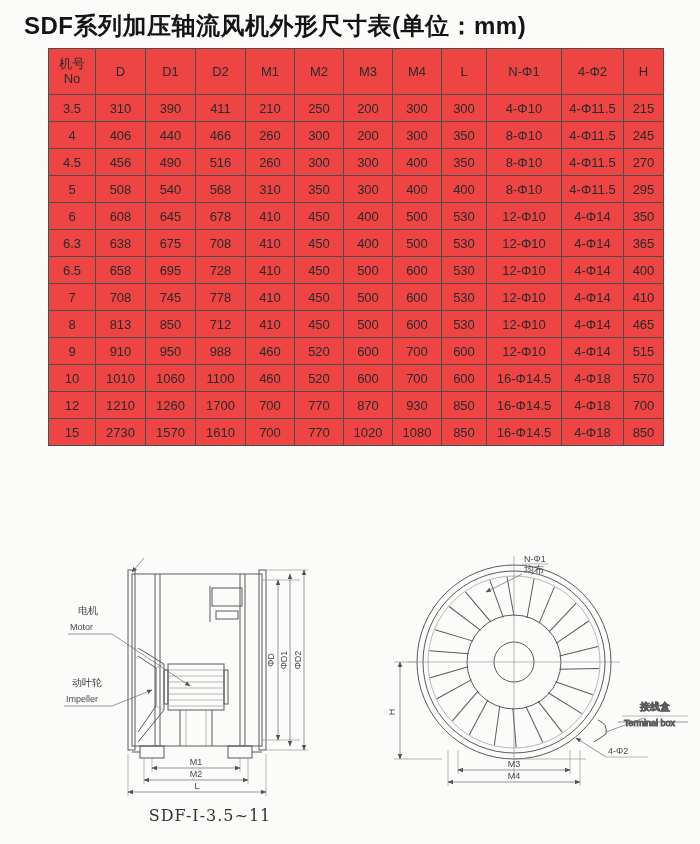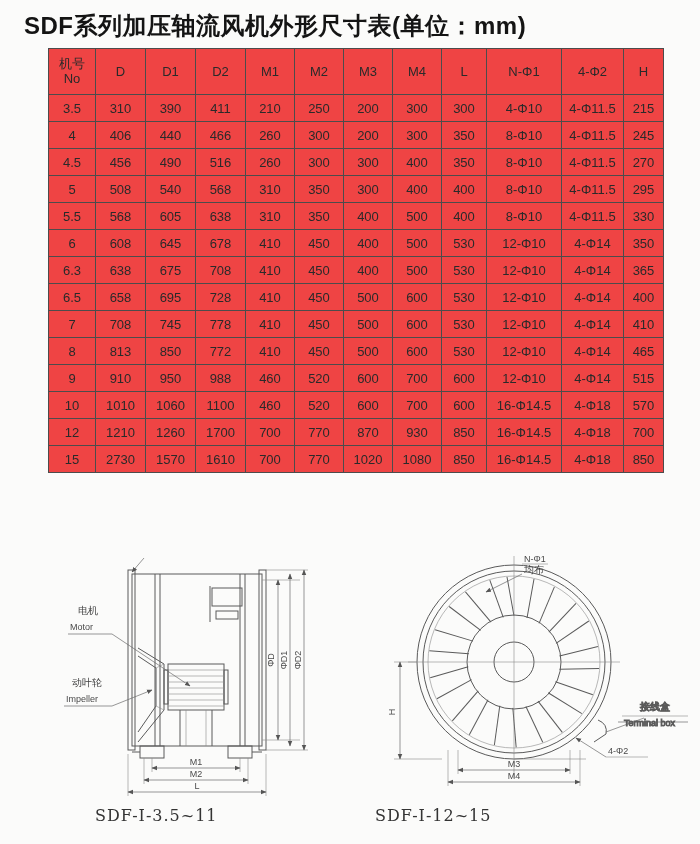--- a/index.html
+++ b/index.html
@@ -4,21 +4,21 @@
 <style>
   * { margin:0; padding:0; box-sizing:border-box; }
   html,body { width:700px; height:844px; background:#fbfbfa; font-family:"Liberation Sans","DejaVu Sans",sans-serif; color:#1a1a1a; position:relative; overflow:hidden; }
   .page-title { position:absolute; left:24px; top:10px; font-size:24px; font-weight:bold; letter-spacing:0.5px; color:#141414; }
   .dim-table { position:absolute; left:48px; top:48px; width:615px; border-collapse:collapse; table-layout:fixed; font-size:13px; color:#2a2a2a; background:#ef4444; }
   .dim-table th, .dim-table td { border:1px solid #4c4c4c; text-align:center; vertical-align:middle; height:27px; padding:0 1px; font-weight:normal; white-space:nowrap; overflow:hidden; }
   .dim-table thead th { height:46px; font-size:13px; }
   .th-two-line { line-height:1.15; font-size:12.5px; }
   .figures { position:absolute; left:0; top:548px; width:700px; height:296px; }
   svg text { font-family:"Liberation Sans","DejaVu Sans",sans-serif; }
-  .fig-caption { position:absolute; font-family:"DejaVu Serif","Liberation Serif",serif; font-size:16px; letter-spacing:1px; color:#333; text-align:left; }
+  .fig-caption { position:absolute; font-family:"DejaVu Serif","Liberation Serif",serif; font-size:16px; letter-spacing:1px; color:#333; text-align:center; }
   .cap-left { left:95px; top:258px; width:230px; }
   .cap-right { left:375px; top:258px; width:210px; }
   .draw { stroke:#5a5a5a; fill:none; stroke-width:1; }
   .thin { stroke:#8a8a8a; stroke-width:0.6; }
   .dim  { stroke:#6a6a6a; stroke-width:0.7; }
   .lbl  { fill:#4a4a4a; font-size:9px; }
   .lblcn{ fill:#3f3f3f; font-size:10px; }
 </style>
 </head>
 <body>
@@ -110,34 +110,20 @@
         <td>310</td>
         <td>350</td>
         <td>300</td>
         <td>400</td>
         <td>400</td>
         <td>8-Φ10</td>
         <td>4-Φ11.5</td>
         <td>295</td>
       </tr>
       <tr>
-        <td>5.5</td>
-        <td>568</td>
-        <td>605</td>
-        <td>638</td>
-        <td>310</td>
-        <td>350</td>
-        <td>400</td>
-        <td>500</td>
-        <td>400</td>
-        <td>8-Φ10</td>
-        <td>4-Φ11.5</td>
-        <td>330</td>
-      </tr>
-      <tr>
         <td>6</td>
         <td>608</td>
         <td>645</td>
         <td>678</td>
         <td>410</td>
         <td>450</td>
         <td>400</td>
         <td>500</td>
         <td>530</td>
         <td>12-Φ10</td>
@@ -183,21 +169,21 @@
         <td>600</td>
         <td>530</td>
         <td>12-Φ10</td>
         <td>4-Φ14</td>
         <td>410</td>
       </tr>
       <tr>
         <td>8</td>
         <td>813</td>
         <td>850</td>
-        <td>772</td>
+        <td>712</td>
         <td>410</td>
         <td>450</td>
         <td>500</td>
         <td>600</td>
         <td>530</td>
         <td>12-Φ10</td>
         <td>4-Φ14</td>
         <td>465</td>
       </tr>
       <tr>
@@ -431,14 +417,13 @@
       <line x1="96" y1="220" x2="208" y2="220" class="dim" marker-start="url(#arrR)" marker-end="url(#arrR)"></line>
       <text x="152" y="217" class="lbl" text-anchor="middle">M3</text>
       <line x1="86" y1="200" x2="86" y2="236" class="thin"></line>
       <line x1="218" y1="200" x2="218" y2="236" class="thin"></line>
       <line x1="86" y1="232" x2="218" y2="232" class="dim" marker-start="url(#arrR)" marker-end="url(#arrR)"></line>
       <text x="152" y="229" class="lbl" text-anchor="middle">M4</text>
     </g>
   </svg>
 
   <div class="fig-caption cap-left">SDF-I-3.5~11</div>
-  <div class="fig-caption cap-right">SDF-I-12~15</div>
 </div>
 
 </body></html>

